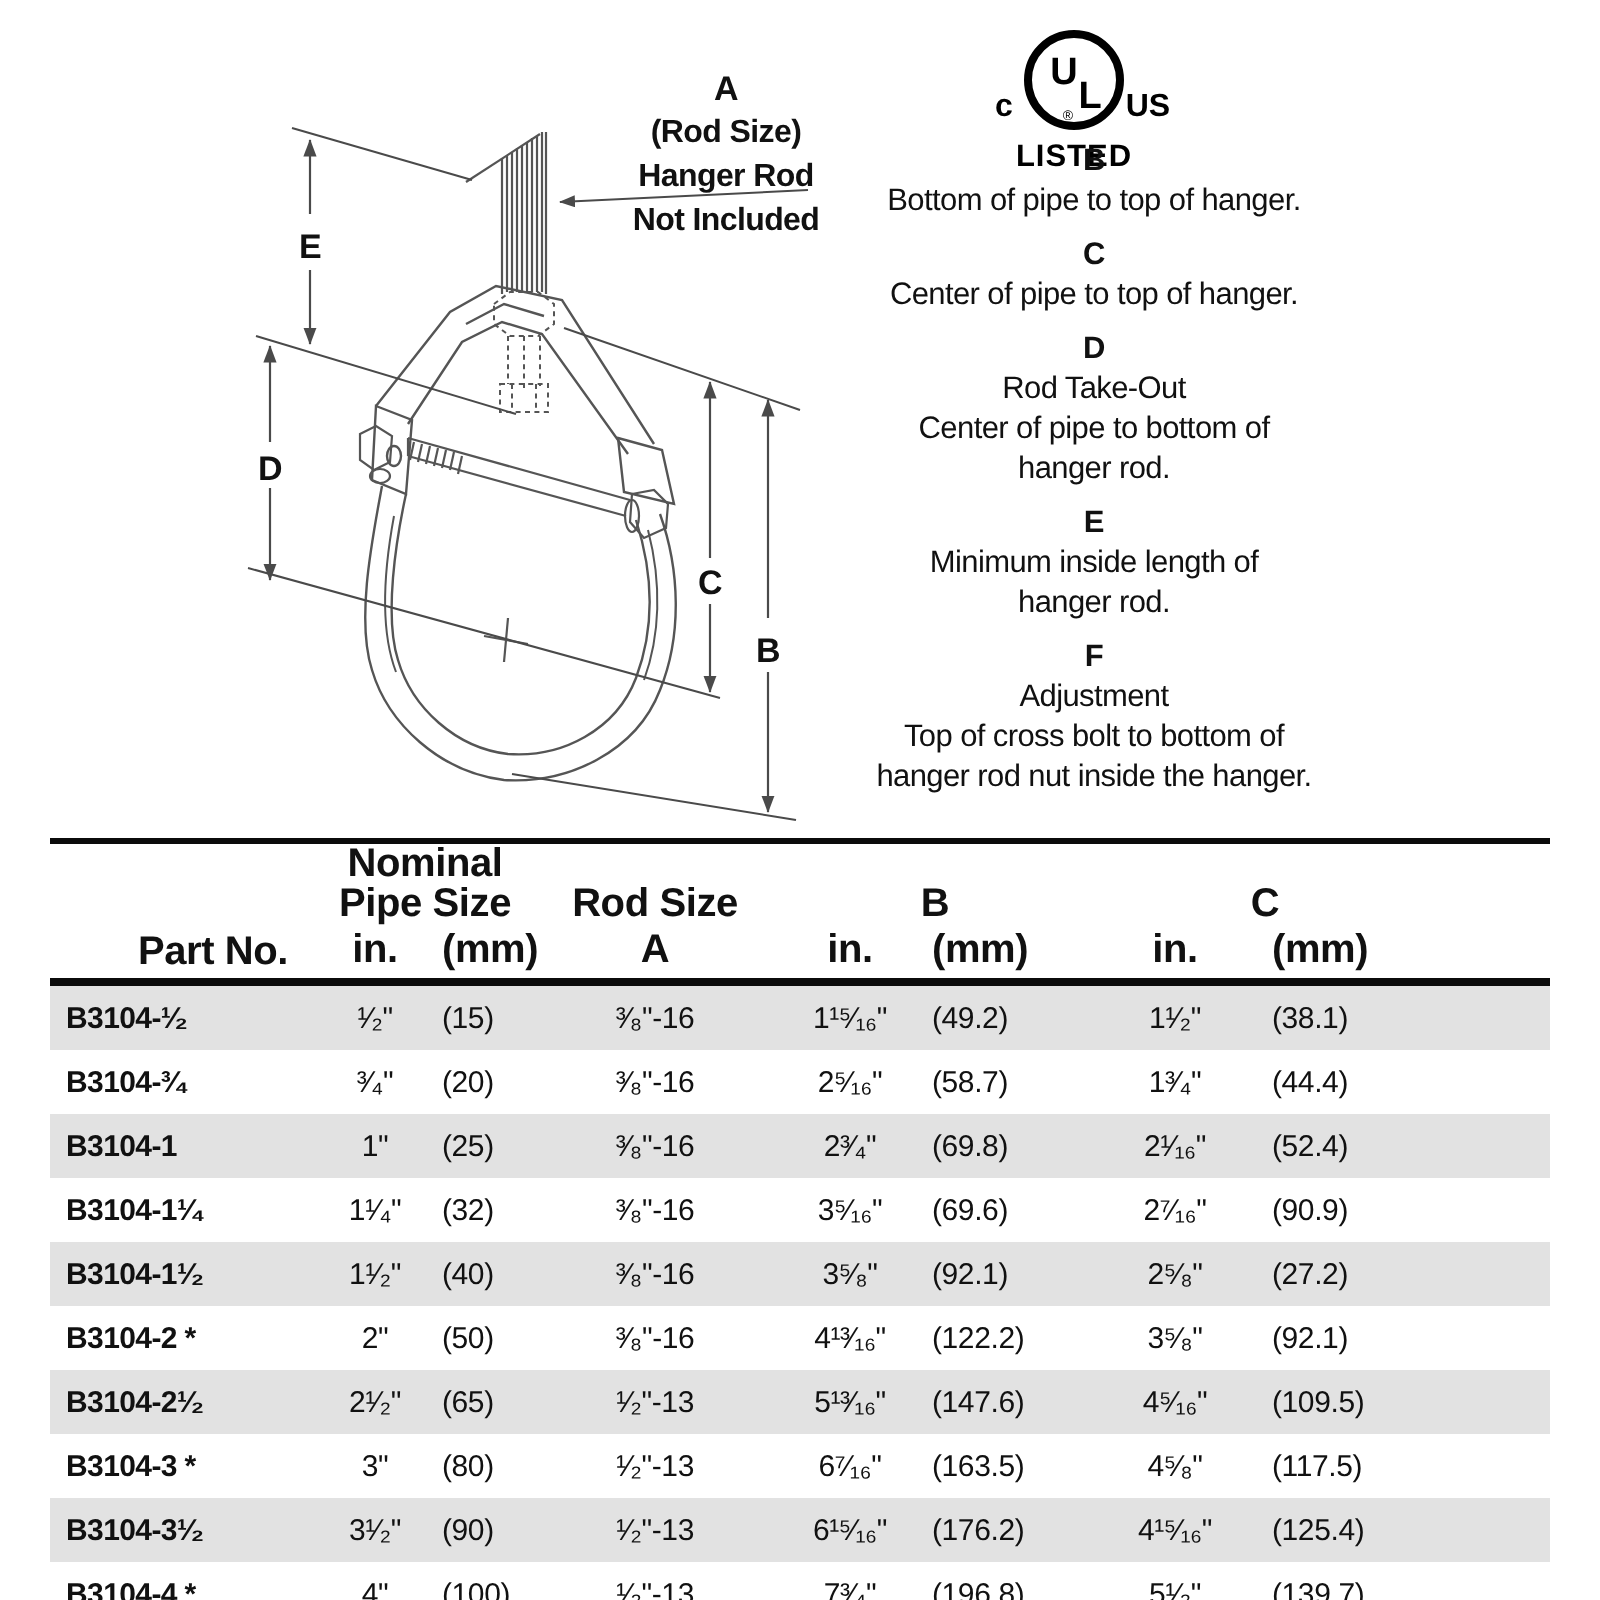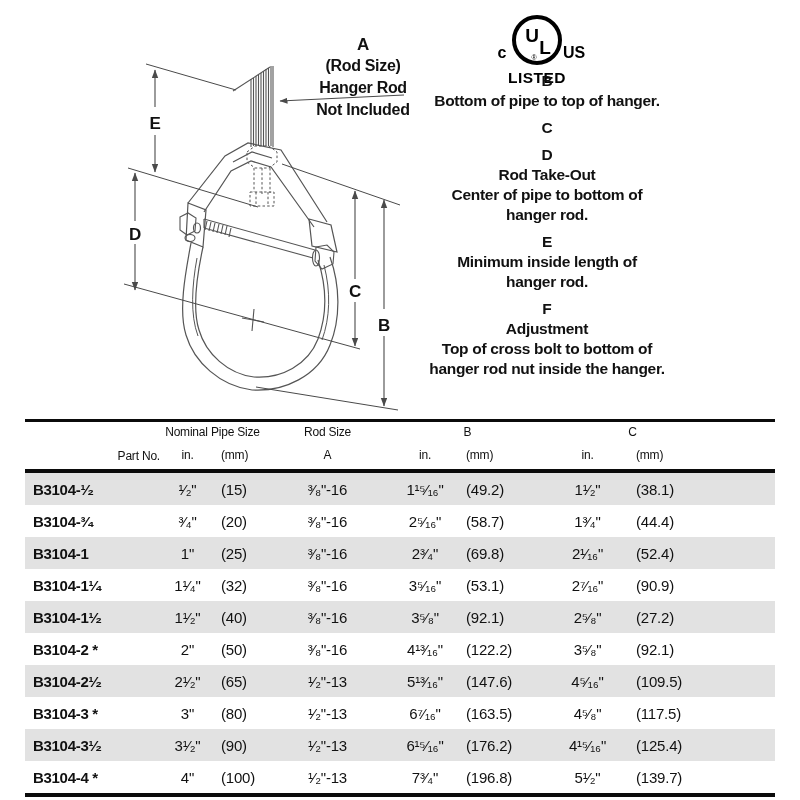--- a/index.html
+++ b/index.html
@@ -6,34 +6,34 @@
   .page{position:relative;width:800px;height:800px;background:#fff;overflow:hidden;
         font-family:"Liberation Sans", sans-serif;color:#111;}
   svg text{font-family:"Liberation Sans", sans-serif;}
 
   .diagram-svg{position:absolute;left:0;top:0;}
   .ul-logo{position:absolute;left:477px;top:4px;width:120px;height:82px;}
 
   .legend{position:absolute;left:413px;top:71px;width:268px;text-align:center;}
   .legend-item{margin-bottom:7px;}
   .legend-letter{font-size:15.5px;font-weight:bold;line-height:20px;letter-spacing:-0.2px;}
-  .legend-text{font-size:15.5px;font-weight:bold;line-height:20px;letter-spacing:-0.3px;white-space:pre-line;}
+  .legend-text{font-size:15.5px;font-weight:normal;line-height:20px;letter-spacing:-0.3px;white-space:pre-line;}
 
   .table-wrap{position:absolute;left:25px;top:419px;width:750px;
               border-top:3px solid #0b0b0b;border-bottom:4px solid #0b0b0b;}
   table{width:750px;border-collapse:collapse;table-layout:fixed;}
-  thead th{font-weight:normal;font-size:12px;letter-spacing:-0.2px;vertical-align:bottom;
+  thead th{font-weight:bold;font-size:20px;letter-spacing:-0.2px;vertical-align:bottom;
            padding:0 0 3px 0;line-height:20px;}
   thead tr.h2 th{padding-bottom:4px;}
   thead th{border-bottom:0;}
   thead tr:last-child th, thead th[rowspan]{border-bottom:4px solid #0b0b0b;}
   td{height:32px;font-size:15px;letter-spacing:-0.2px;vertical-align:middle;padding:0;}
   tr.alt-a{background:#e2e2e2;}
   .t-center{text-align:center;}
-  .th-part{text-align:right;padding-left:28px;}
+  .th-part{text-align:center;padding-left:28px;}
   .c-part{text-align:left;padding-left:8px;font-weight:bold;letter-spacing:-0.3px;}
   .c-mm{text-align:left;padding-left:6px;}
 </style>
 </head>
 <body>
 
 <div class="page">
 
   <svg class="diagram-svg" width="430" height="415" viewBox="0 0 430 415">
     <defs>
@@ -151,20 +151,21 @@
 
   <div class="legend">
 
       <div class="legend-item alt-a">
         <div class="legend-letter">B</div>
         <div class="legend-text">Bottom of pipe to top of hanger.</div>
       </div>
 
       <div class="legend-item alt-b">
         <div class="legend-letter">C</div>
+        <div class="legend-text">Center of pipe to top of hanger.</div>
       </div>
 
       <div class="legend-item alt-a">
         <div class="legend-letter">D</div>
         <div class="legend-text">Rod Take-Out
 Center of pipe to bottom of
 hanger rod.</div>
       </div>
 
       <div class="legend-item alt-b">
@@ -250,21 +251,21 @@
             <td class="c-mm">(52.4)</td>
             <td></td>
           </tr>
 
           <tr class="alt-b">
             <td class="c-part">B3104-1¹⁄₄</td>
             <td class="t-center">1¹⁄₄"</td>
             <td class="c-mm">(32)</td>
             <td class="t-center">³⁄₈"-16</td>
             <td class="t-center">3⁵⁄₁₆"</td>
-            <td class="c-mm">(53.1)</td>
+            <td class="c-mm">(69.6)</td>
             <td class="t-center">2⁷⁄₁₆"</td>
             <td class="c-mm">(90.9)</td>
             <td></td>
           </tr>
 
           <tr class="alt-a">
             <td class="c-part">B3104-1¹⁄₂</td>
             <td class="t-center">1¹⁄₂"</td>
             <td class="c-mm">(40)</td>
             <td class="t-center">³⁄₈"-16</td>

